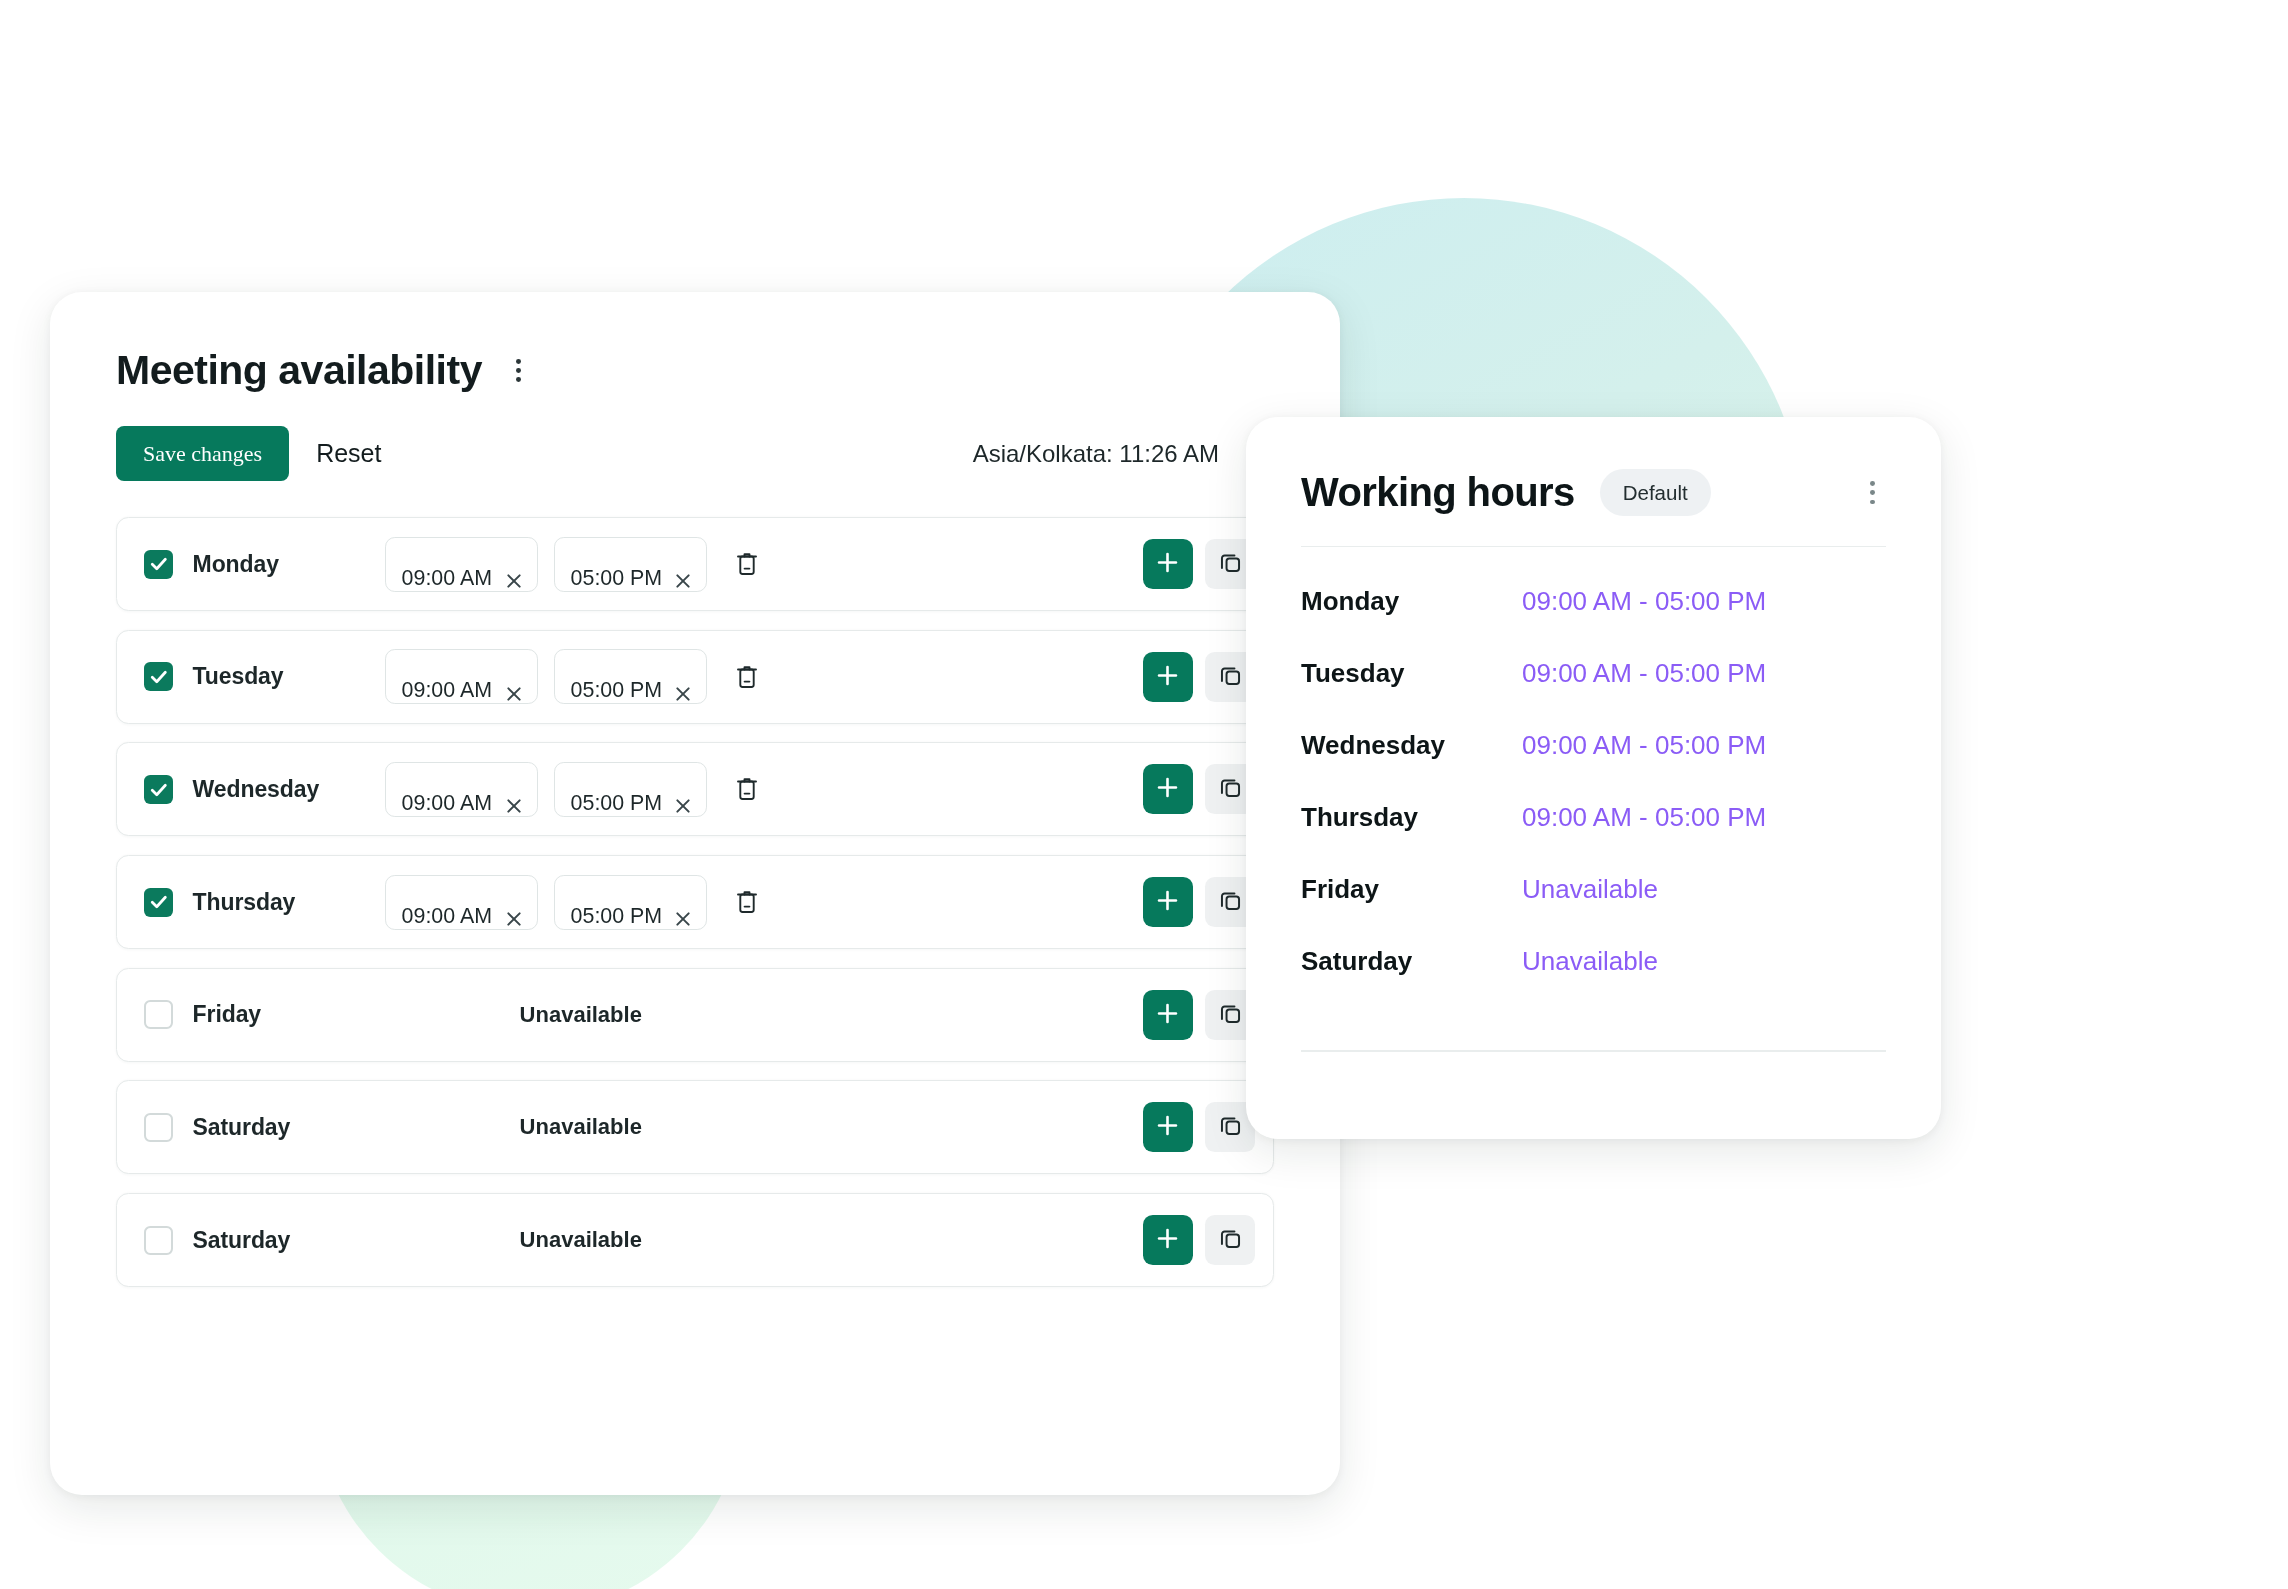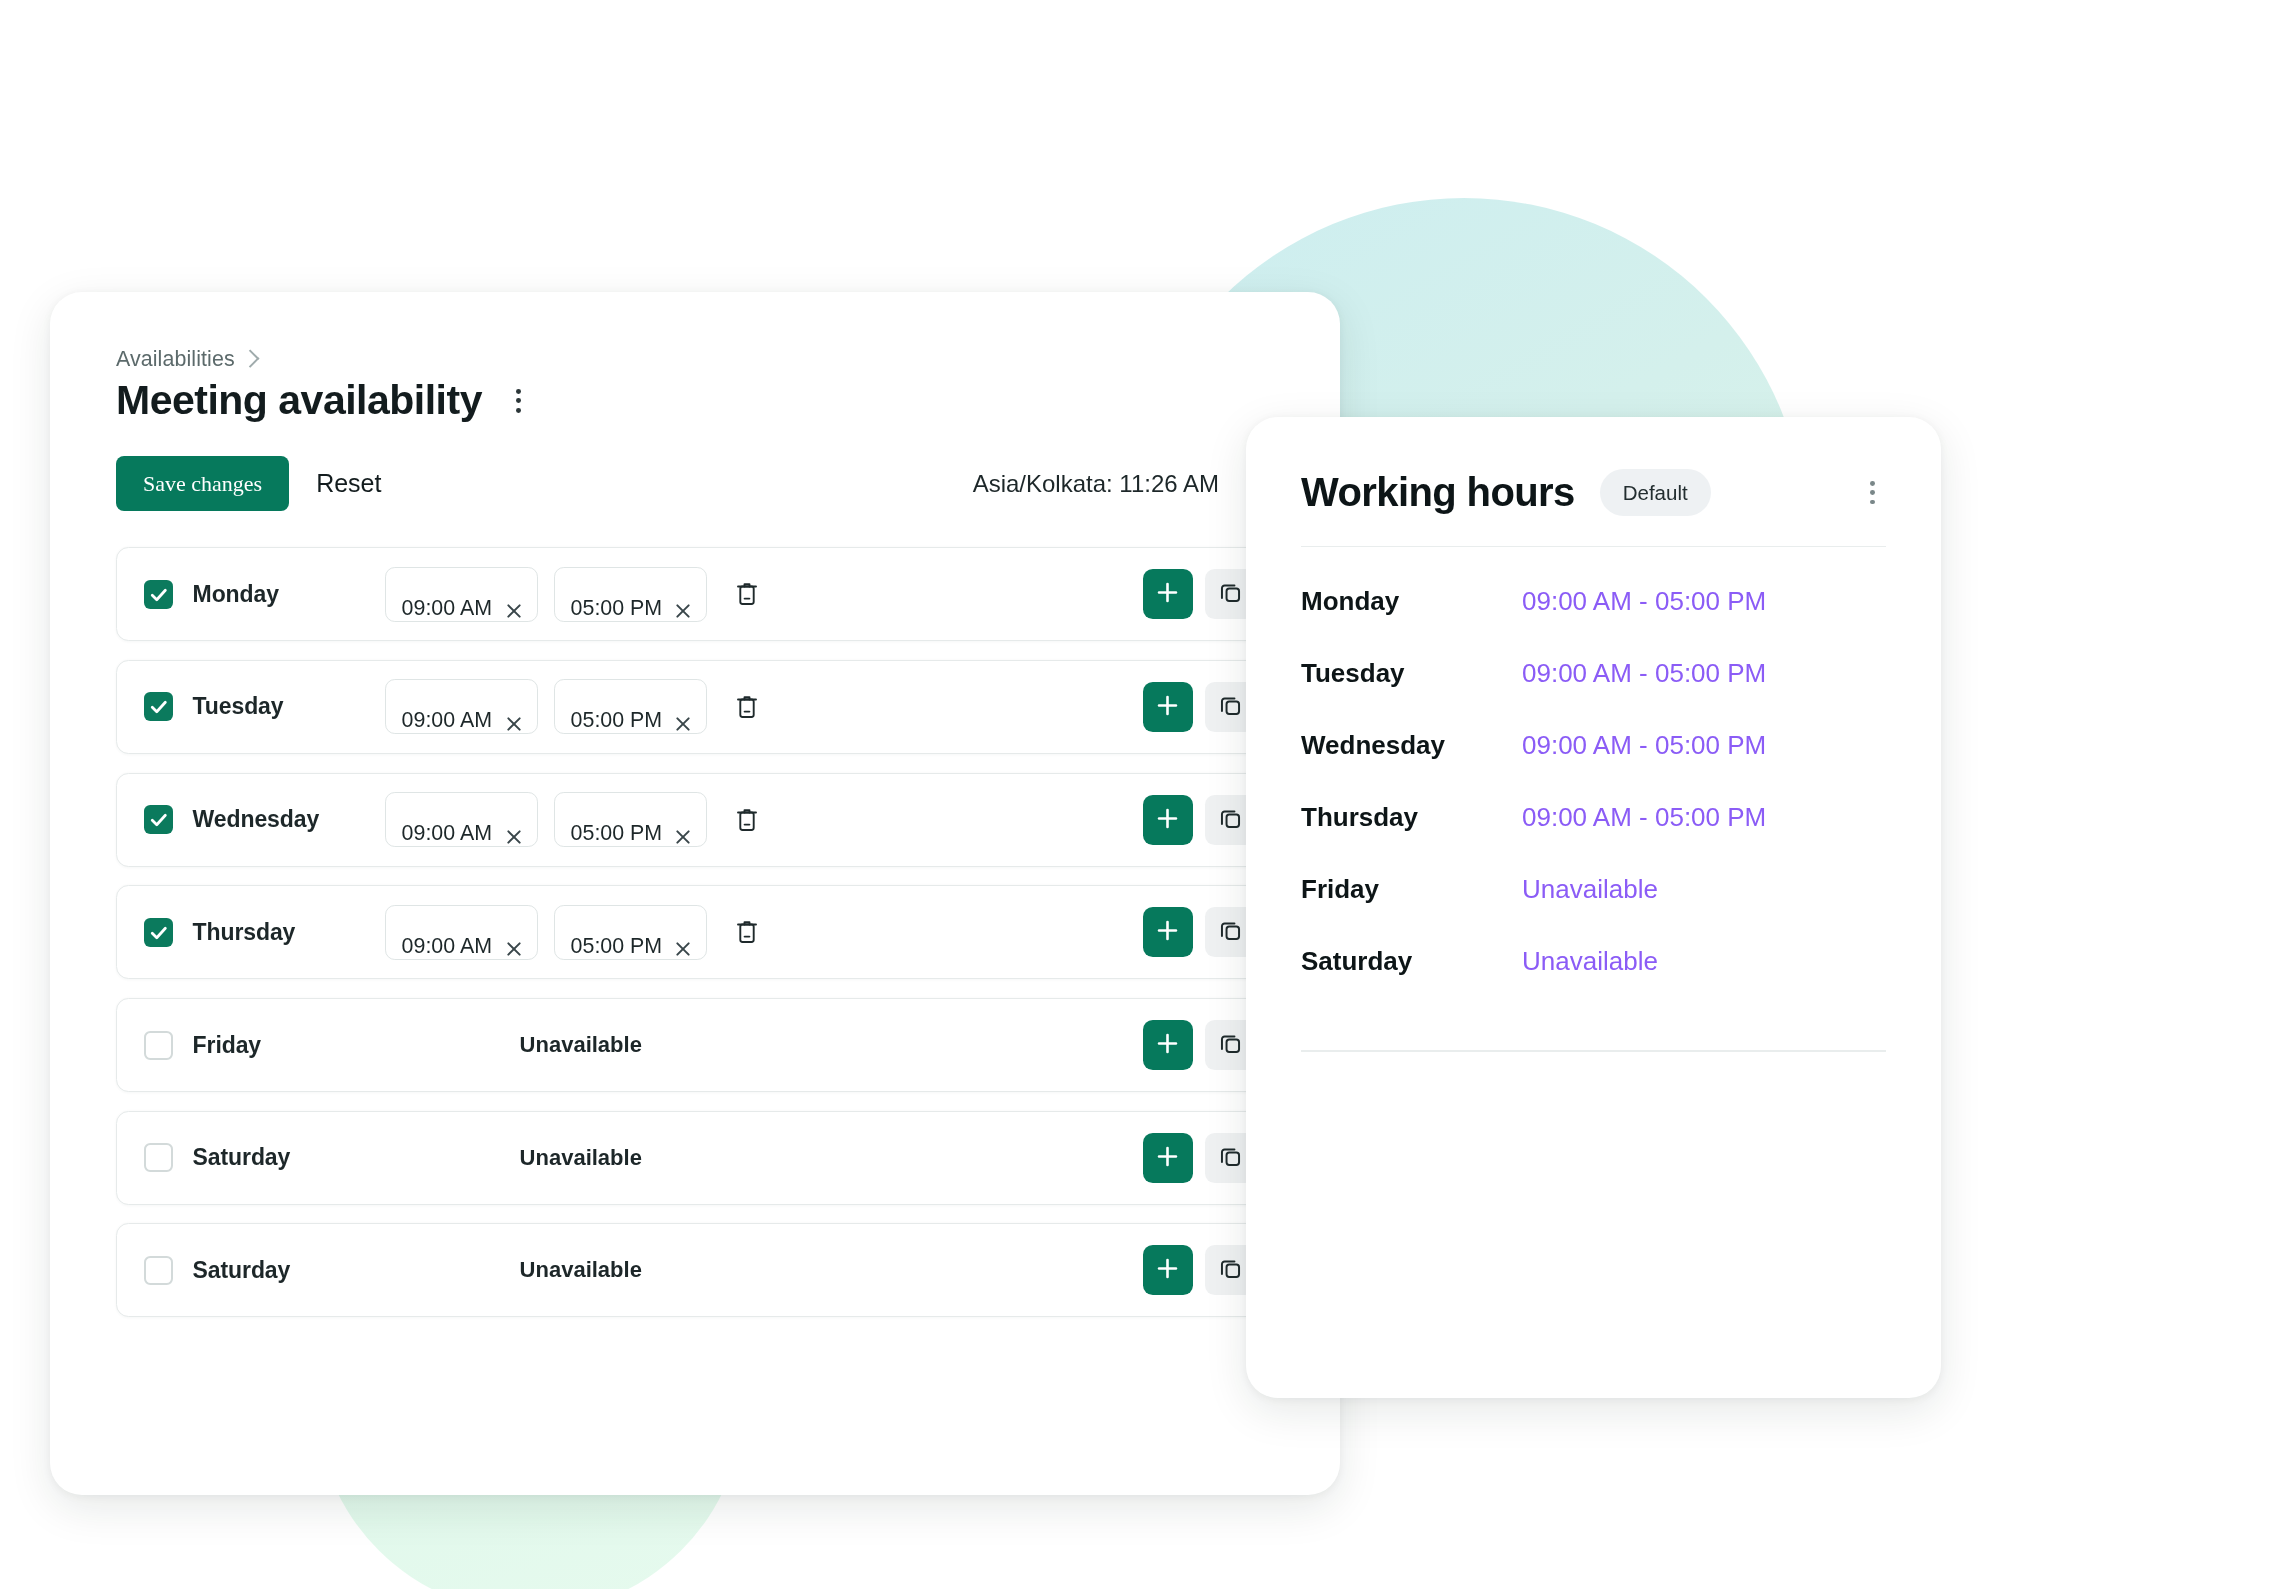--- a/index.html
+++ b/index.html
@@ -54,21 +54,21 @@
     top: 292px;
     width: 1290px;
     height: 1203px;
     padding: 55px 66px 0 66px;
   }
 
   #working-card {
     left: 1246px;
     top: 417px;
     width: 695px;
-    height: 981px;
+    height: 722px;
     padding: 52px 55px 0 55px;
   }
 
   
   .breadcrumb {
     display: flex;
     align-items: center;
     gap: 9px;
     margin-bottom: 5.3px;
   }
@@ -373,24 +373,20 @@
 </head>
 <body>
 
 <div id="stage">
 
   <div class="blob blob-cyan"></div>
   <div class="blob blob-mint"></div>
 
   <div class="card" id="meeting-card">
 
-    <div class="breadcrumb">
-      <span class="breadcrumb-link">Availabilities</span>
-      <span class="chev-icon"></span>
-    </div>
 
     <div class="title-row">
       <div class="page-title">Meeting availability</div>
       <div class="kebab">
         <span></span>
           <span></span>
           <span></span>
       </div>
     </div>
 

